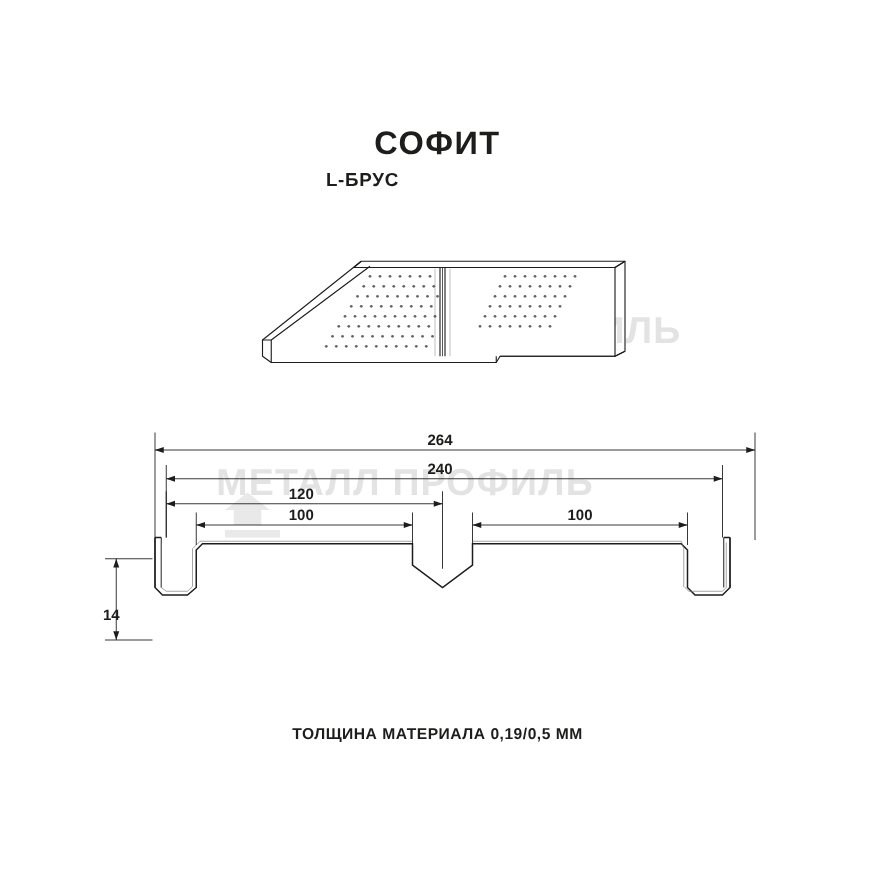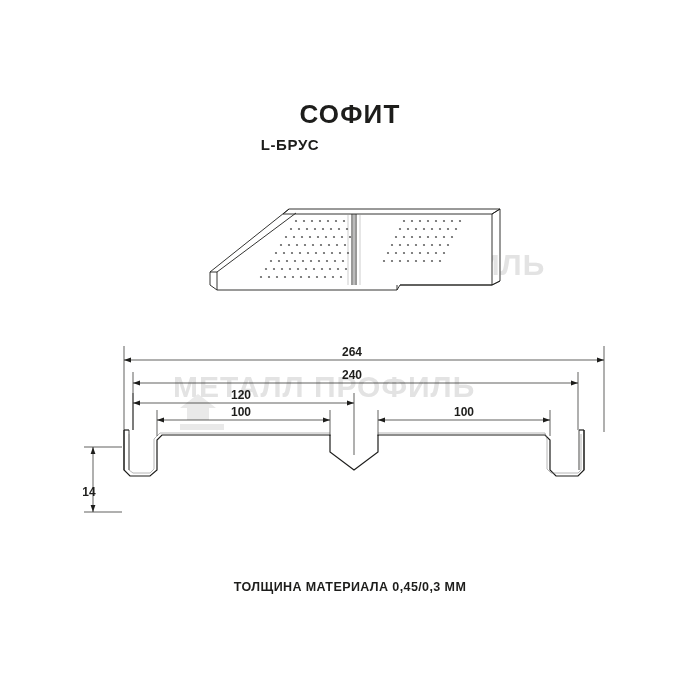--- a/index.html
+++ b/index.html
@@ -357,15 +357,15 @@
       <line x1="84" y1="447" x2="122" y2="447"></line>
       <line x1="84" y1="512" x2="122" y2="512"></line>
       <line x1="93" y1="447" x2="93" y2="512"></line>
       <path d="M93 447 l-2.4 7 4.8 0 z" fill="#1d1d1b" stroke="none"></path>
       <path d="M93 512 l-2.4 -7 4.8 0 z" fill="#1d1d1b" stroke="none"></path>
     </g>
     <text class="dim-label" x="89" y="496" text-anchor="middle">14</text>
 
   </svg>
 
-  <div class="footnote">ТОЛЩИНА МАТЕРИАЛА 0,45/0,3 ММ</div>
+  <div class="footnote">ТОЛЩИНА МАТЕРИАЛА 0,19/0,5 ММ</div>
 
 </div>
 
 </body></html>

